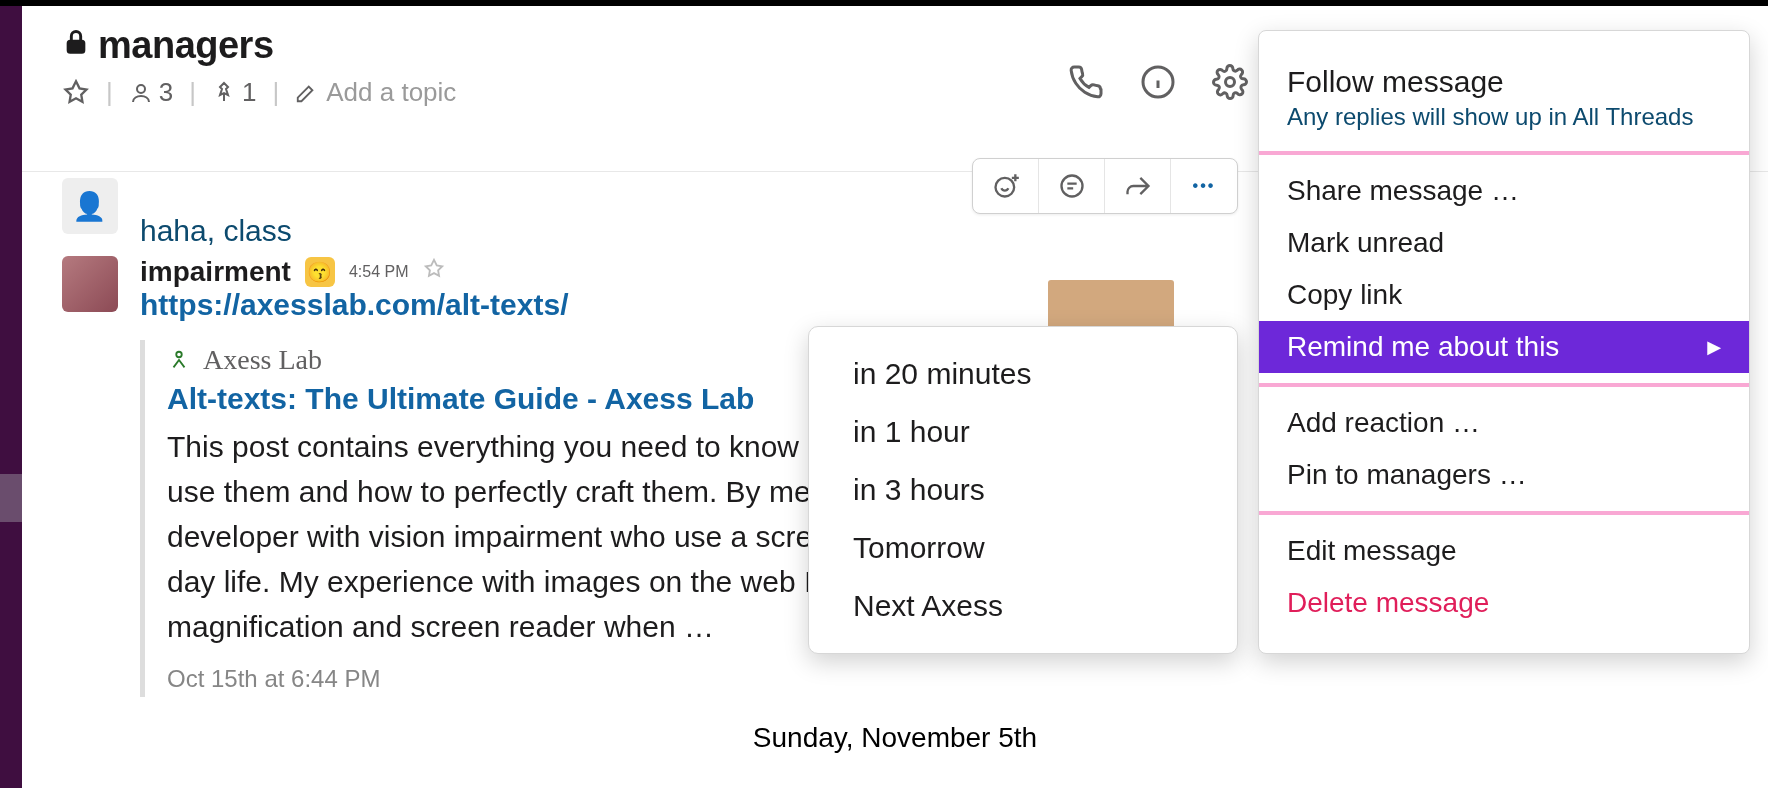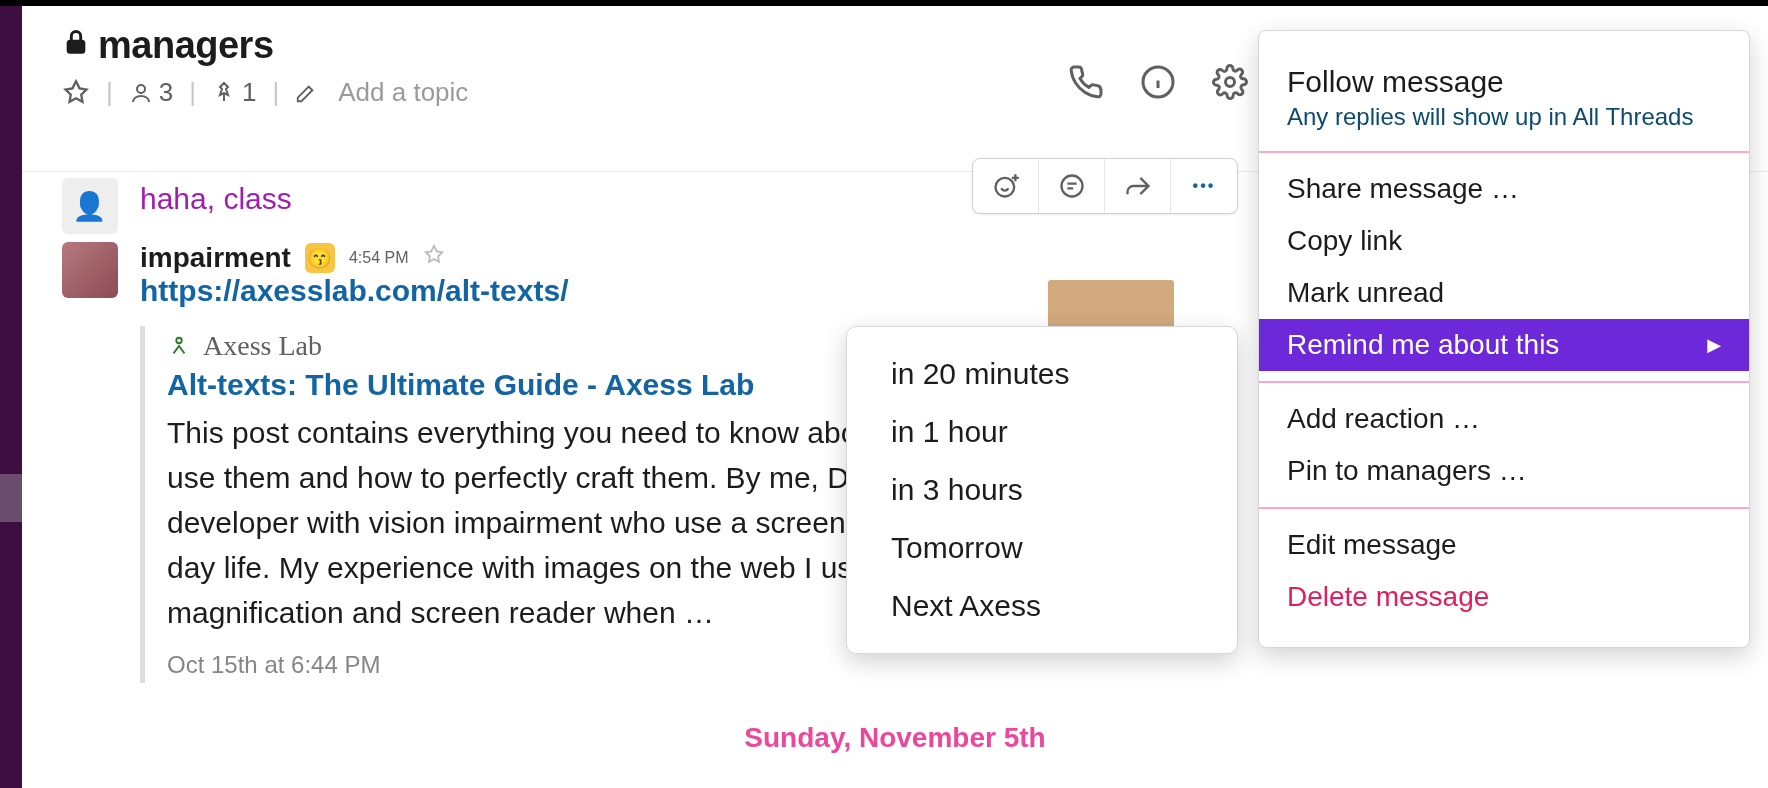--- a/index.html
+++ b/index.html
@@ -37,21 +37,21 @@
 .ch-meta .addtopic { color:#9a9a9a; }
 .ico-o { width:28px; height:28px; display:inline-flex; align-items:center; justify-content:center; }
 .hdr-icons { position:absolute; right:520px; top:58px; display:flex; gap:36px; color:#616061; }
 .hdr-icons svg { width:36px; height:36px; }
 .messages { padding: 6px 40px 0 40px; position:relative; }
 .msg-row { display:flex; gap:22px; margin-bottom:8px; }
 .avatar { width:56px; height:56px; border-radius:6px; background:#ccc; flex-shrink:0; background-size:cover; }
 .av1 { background:#eee; display:flex; align-items:center; justify-content:center; font-size:28px; }
 .av2 { background: linear-gradient(135deg,#b57a7f,#8c4a55); }
 .msg-body { flex:1; }
-.prev-text { font-size:30px; color:#a21caf; padding-top:4px; }
+.prev-text { font-size:30px; color:#0c4a6e; padding-top:4px;margin-top:32px; }
 .msg-head { display:flex; align-items:center; gap:14px; }
 .uname { font-size:28px; font-weight:900; }
 .status-emoji { width:30px; height:30px; background:#f7c544; border-radius:6px; display:inline-flex; align-items:center; justify-content:center; font-size:20px; }
 .tstamp { font-size:16px; color:#616061; }
 .star-msg { color:#bcbcbc; font-size:22px; }
 .link { color:#1264a3; font-size:30px;font-weight:bold; }
 .attach {
   margin-top:18px; border-left:5px solid #dddddd; padding:4px 0 4px 22px;
   position:relative;
 }
@@ -67,44 +67,44 @@
   display:flex; border:1px solid #d0d0d0; border-radius:8px; background:#fff;
   box-shadow:0 1px 3px rgba(0,0,0,0.08);
 }
 .hoverbar .hb {
   width:66px; height:54px; display:flex; align-items:center; justify-content:center;
   color:#616061; border-right:1px solid #e5e5e5; cursor:pointer;
 }
 .hoverbar .hb:last-child { border-right:none; color:#1264a3; font-weight:bold; letter-spacing:2px; }
 .hoverbar svg { width:28px;height:28px; }
 .daydiv {
-  text-align:center; font-size:28px; font-weight:700; color:#ec4899;
+  text-align:center; font-size:28px; font-weight:400; color:#000000;
   position:absolute; left:0; right:0; bottom:34px;
 }
 
 .ctx {
   position:absolute; right:18px; top:24px; width:492px; background:#fff;
   border:1px solid #d7d7d7; border-radius:8px; box-shadow:0 8px 24px rgba(0,0,0,0.18);
   padding:14px 0; max-height:740px;
 }
-.ctx .grp { border-bottom:2px solid #f9a8d4; padding:10px 0; }
+.ctx .grp { border-bottom:4px solid #f9a8d4; padding:10px 0; }
 .ctx .grp:last-child { border-bottom:none; }
 .ctx .item {
   padding:10px 28px; font-size:28px; color:#1d1c1d; cursor:pointer;
   display:flex; align-items:center; justify-content:space-between;
 }
 .ctx .item.sub { color:#0c4a6e; font-size:24px; padding-top:0; cursor:default; }
 .ctx .item.title { font-size:30px; font-weight:400; padding-bottom:4px; }
 .ctx .item.hl { background:#6d28d9; color:#fff; }
 .ctx .item.hl .chev { color:#fff; }
 .ctx .item .chev { font-size:18px; }
 .ctx .item.danger { color:#e01e5a; }
 
 .submenu {
-  position:absolute; right:530px; top:320px; width:392px; background:#fff;
+  position:absolute; right:530px; top:320px; width:430px; background:#fff;
   border:1px solid #d7d7d7; border-radius:10px; box-shadow:0 8px 24px rgba(0,0,0,0.18);
   padding:18px 0;
 }
 .submenu .sitem {
   padding:12px 44px; font-size:30px; color:#1d1c1d; cursor:pointer;
 }
 svg { stroke:currentColor; fill:none; stroke-width:2; }
 </style>
 </head>
 <body>
@@ -142,21 +142,21 @@
       </span>
       <span class="sep">|</span>
       <span style="display:flex;align-items:center;gap:6px;">
         <svg viewBox="0 0 24 24" width="24" height="24">
             <path d="M12 2l4 4-2 2 2 6-4-2-4 2 2-6-2-2z"></path>
             <path d="M12 12v8"></path>
           </svg>
         <span>1</span>
       </span>
       <span class="sep">|</span>
-      <span style="display:flex;align-items:center;gap:21px;">
+      <span style="display:flex;align-items:center;gap:9px;">
         <svg viewBox="0 0 24 24" width="22" height="22">
             <path d="M3 17l12-12 4 4-12 12H3v-4z"></path>
           </svg>
         <span class="addtopic">Add a topic</span>
       </span>
     </div>
     <div class="hdr-icons">
       <span><svg viewBox="0 0 24 24">
             <path d="M22 16.9v3a2 2 0 0 1-2.2 2 19.8 19.8 0 0 1-8.6-3.1 19.5 19.5 0 0 1-6-6A19.8 19.8 0 0 1 2.1 4.2 2 2 0 0 1 4.1 2h3a2 2 0 0 1 2 1.7c.1.9.3 1.8.6 2.6a2 2 0 0 1-.5 2.1L8 9.6a16 16 0 0 0 6 6l1.2-1.2a2 2 0 0 1 2.1-.5c.8.3 1.7.5 2.6.6a2 2 0 0 1 1.7 2z"></path>
           </svg></span>
@@ -247,22 +247,22 @@
     <div class="sitem">Next Axess</div>
   </div>
 
   <div class="ctx">
     <div class="grp">
       <div class="item title">Follow message</div>
       <div class="item sub">Any replies will show up in All Threads</div>
     </div>
     <div class="grp">
       <div class="item">Share message …</div>
+      <div class="item">Mark unread</div>
       <div class="item">Copy link</div>
-      <div class="item">Mark unread</div>
       <div class="item hl">
         <span>Remind me about this</span>
         <span class="chev">▶</span>
       </div>
     </div>
     <div class="grp">
       <div class="item">Add reaction …</div>
       <div class="item">Pin to managers …</div>
     </div>
     <div class="grp">

